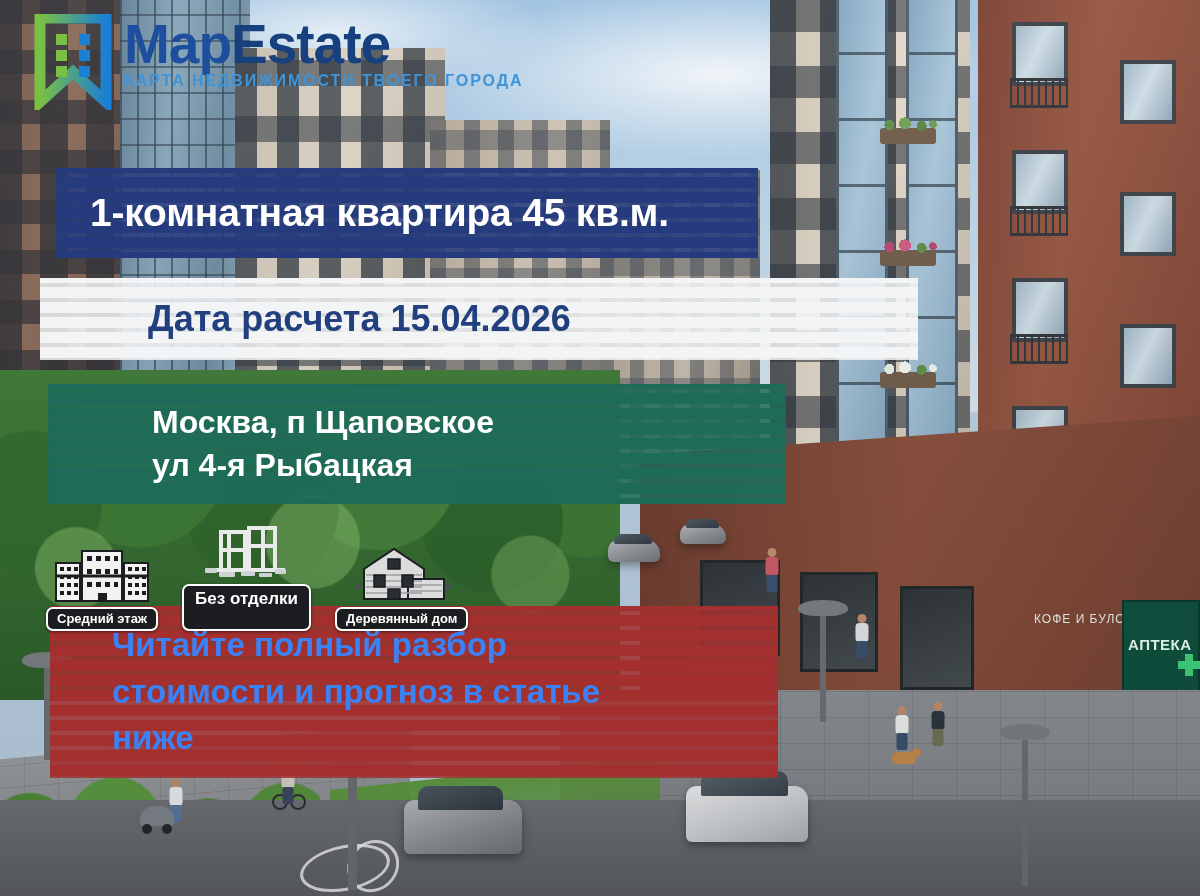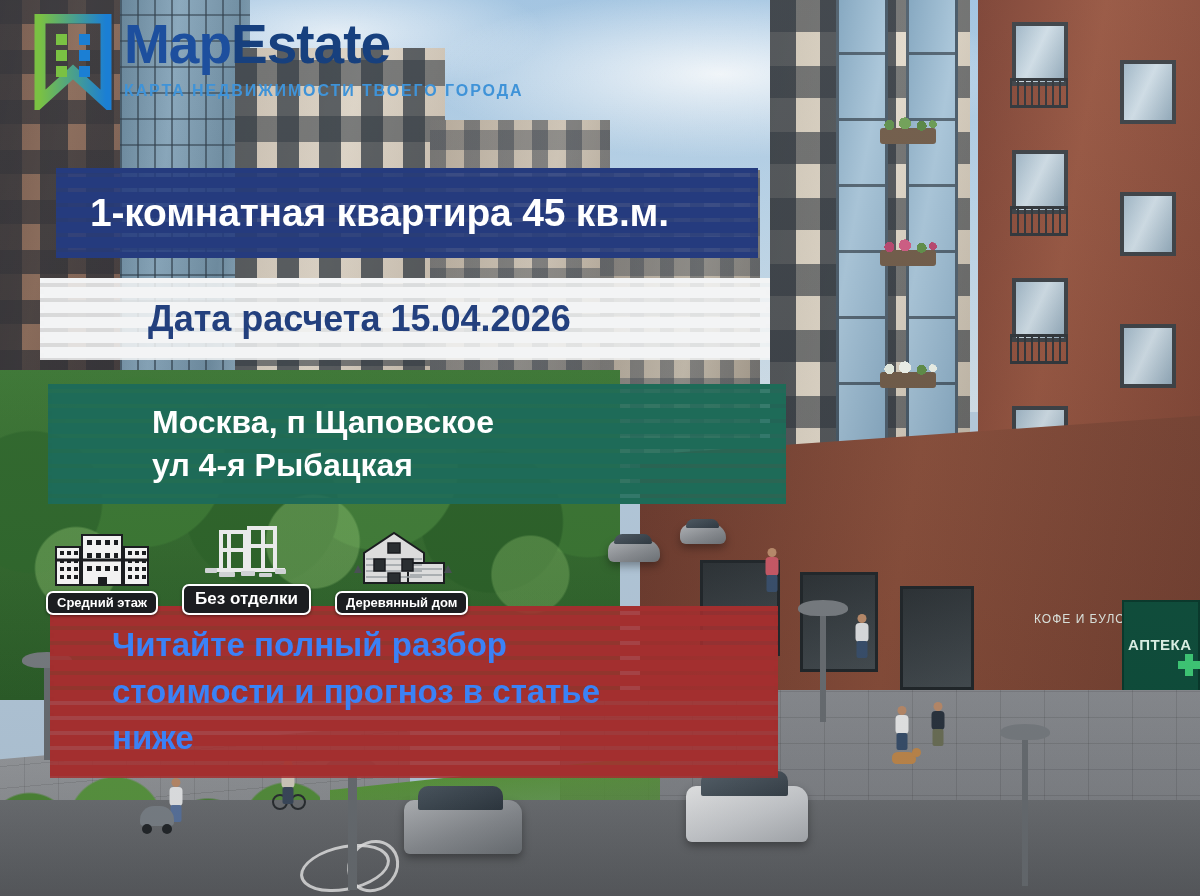--- a/index.html
+++ b/index.html
@@ -320,21 +320,21 @@
   #banner-title {
     left:56px; top:168px; width:702px; height:90px;border-radius:10px;
   }
   #banner-title .paint { background:#253b7e; color:#253b7e; }
   #banner-title .label {
     padding-left:34px; color:#ffffff;
     font-size:39px; font-weight:700; letter-spacing:-.2px;
   }
 
   #banner-date {
-    left:40px; top:278px; width:730px; height:82px;
+    left:40px; top:278px; width:878px; height:82px;
   }
   #banner-date .paint { background:#f3f4f5; color:#f3f4f5; }
   #banner-date .label {
     padding-left:108px; color:#23407e;
     font-size:36px; font-weight:700;
   }
 
   #banner-address {
     left:48px; top:384px; width:738px; height:120px;
   }
@@ -356,36 +356,36 @@
   
   .logo { position:absolute; left:34px; top:14px; display:flex; align-items:flex-start; }
   .logo-mark { width:78px; height:96px; flex:0 0 auto; }
   .logo-text { margin-left:12px; padding-top:4px; }
   .logo-word {
     font-size:55px; font-weight:700; color:#1d4f9e; line-height:.95;
     letter-spacing:-1px;
   }
   .logo-word .est { color:#17407e; }
   .logo-tag {
-    margin-top:12px; font-size:16px; font-weight:700; color:#3f93d8;
+    margin-top:2px; font-size:16px; font-weight:700; color:#3f93d8;
     letter-spacing:1.9px;
   }
 
   
   .badges { position:absolute; left:46px; top:524px; display:flex; align-items:flex-end; gap:24px; }
   .badge { display:flex; flex-direction:column; align-items:center; }
   .badge-icon { height:56px; display:flex; align-items:flex-end; justify-content:center; }
   .badge-label {
     margin-top:4px; padding:2px 9px 3px;
     background:#1b1d20; color:#ffffff;
     border:2px solid #ffffff; border-radius:7px;
     font-size:13px; font-weight:700; white-space:nowrap;
     box-shadow:0 1px 3px rgba(0,0,0,.5);
   }
-  .badge.emph .badge-label { font-size:17px; padding:3px 11px 4px; }
+  .badge.emph .badge-label { font-size:17px; padding:3px 11px 20px; }
 </style>
 </head>
 <body>
 
 <div class="card">
 
   <div class="photo">
     <div class="sky"></div>
 
     <div class="bld bld-left">

